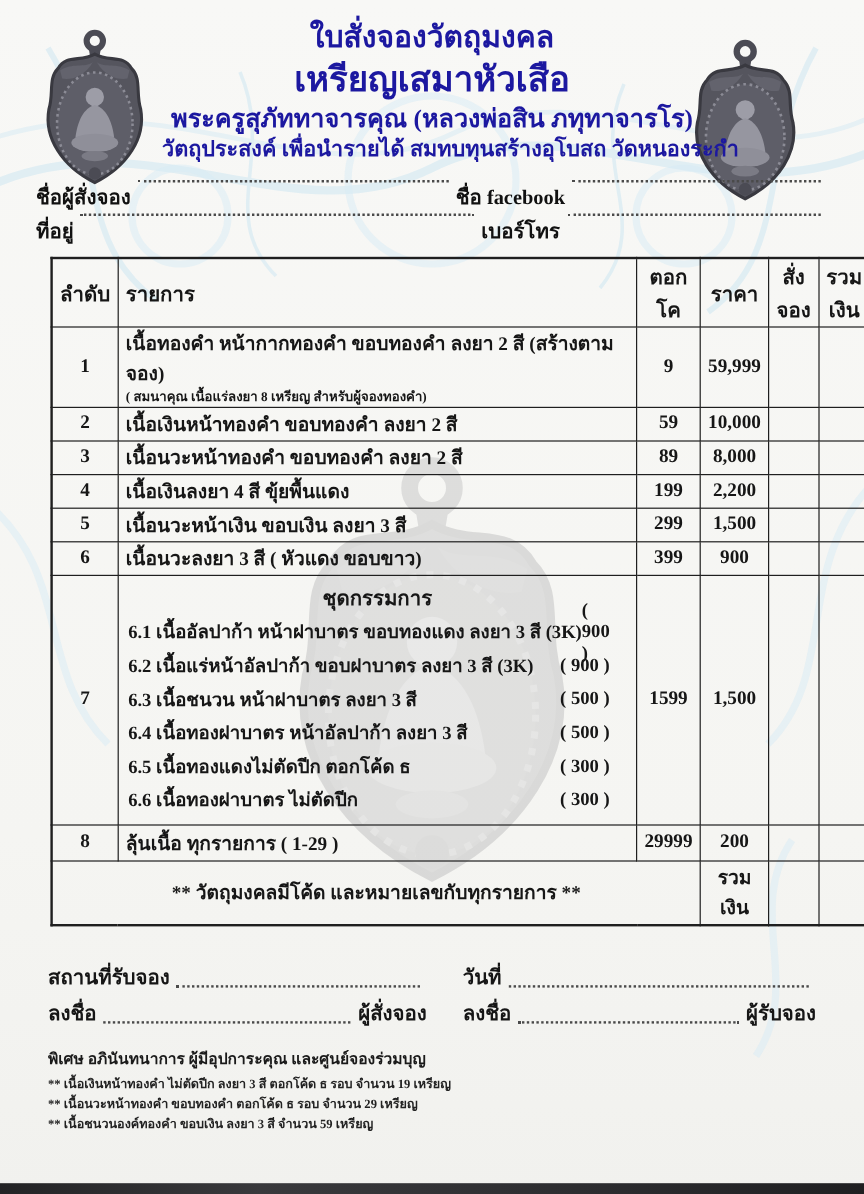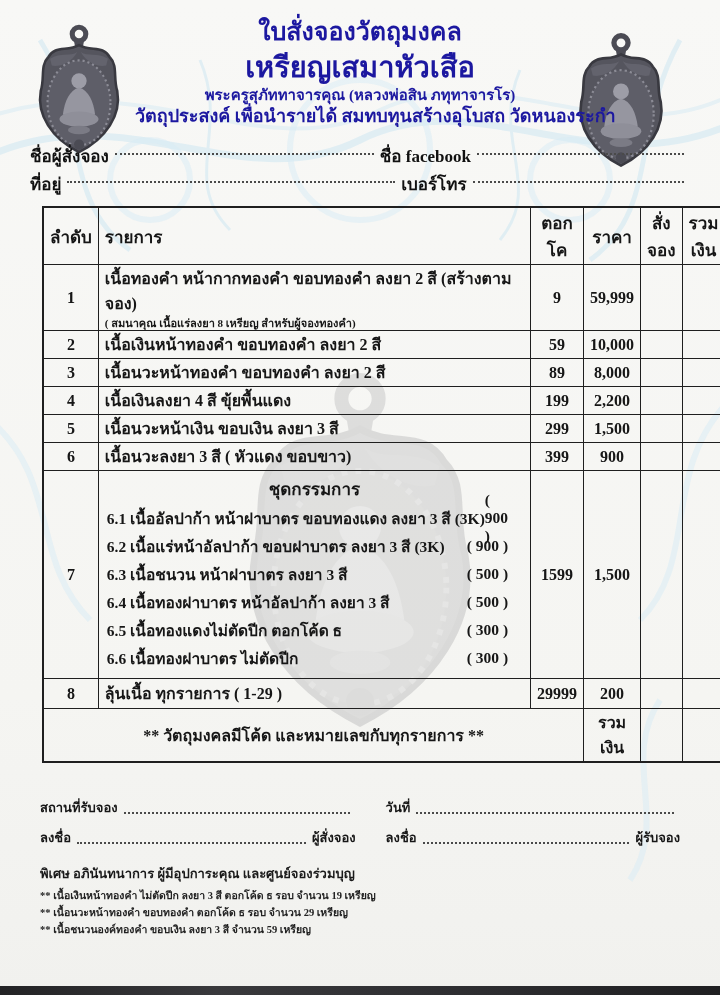--- a/index.html
+++ b/index.html
@@ -12,26 +12,26 @@
   
   .amulet { position:absolute; z-index:1; }
   .amulet-left { left:28px; top:16px; width:102px; height:150px; }
   .amulet-right { right:46px; top:24px; width:106px; height:156px; }
 
   
   .header { padding:16px 135px 0; text-align:center; color:#1c18a0; }
   .t1 { font-size:25px; font-weight:bold; line-height:1.3; }
   .t2 { font-size:29px; font-weight:bold; line-height:1.25; }
   .t3 { font-size:38px; font-weight:bold; font-style:italic; color:#c0162b; line-height:1.25; letter-spacing:1px; text-shadow:1px 1px 0 rgba(120,0,10,.25); }
-  .t4 { font-size:15px; font-weight:bold; line-height:1.35; white-space:nowrap; }
+  .t4 { font-size:21px; font-weight:bold; line-height:1.35; white-space:nowrap; }
   .t5 { font-size:18px; font-weight:bold; line-height:1.3; white-space:nowrap; }
 
   
   .formlines { margin:14px 30px 0; font-size:17px; font-weight:bold; color:#111; }
-  .fline { display:flex; align-items:center; height:28px; }
+  .fline { display:flex; align-items:flex-start; height:28px; }
   .fline .lbl { white-space:nowrap; padding-bottom:1px; }
   .dots { flex:1; border-bottom:2px dotted #4a4a4a; margin:0 6px 5px 6px; height:1px; }
   .dots.w12 { flex:1.25; } .dots.w14 { flex:1.55; }
 
   
   .table-wrap { position:relative; margin:8px 42px 0; }
   .watermark { position:absolute; left:50%; top:64px; transform:translateX(-50%); width:280px; height:570px; opacity:.14; z-index:0; pointer-events:none; }
   table { position:relative; z-index:1; width:100%; border-collapse:collapse; font-family:"Liberation Serif","DejaVu Serif",serif; font-weight:bold; color:#161616; }
   th,td { border:1.5px solid #1f1f1f; padding:1px 6px; background:transparent; }
   table { border:2px solid #1f1f1f; }
@@ -52,21 +52,21 @@
   .ci-text { white-space:nowrap; font-size:15.5px; }
   .ci-paren { margin-left:auto; padding-right:14px; font-size:15.5px; }
   tr.r-8 td { height:30px; }
   tr.r-foot td { height:28px; text-align:center; }
 
   
   .bottom { margin:26px 40px 0; color:#161616; font-weight:bold; }
   .sigrow { display:flex; align-items:flex-end; }
   .sig-left { flex:0 0 54%; display:flex; align-items:flex-end; padding-right:30px; }
   .sig-right { flex:1; display:flex; align-items:flex-end; }
-  .sigrow { font-size:13px; height:30px;justify-content:space-between; }
+  .sigrow { font-size:17px; height:30px;justify-content:space-between; }
   .sig-suffix { white-space:nowrap; padding-bottom:1px; }
   .special-head { margin-top:14px; font-size:13px; color:#1a1a1a; }
   .notes { margin-top:4px; }
   .note { font-size:10.5px; line-height:1.58; color:#222; white-space:nowrap; }
 
   .photo-bottom-bar { position:absolute; left:0; bottom:0; width:100%; height:9px; background:linear-gradient(90deg,#232325,#39393c 30%,#2c2c2f 70%,#1f1f21); z-index:2; }
 </style>
 </head>
 <body>
 

